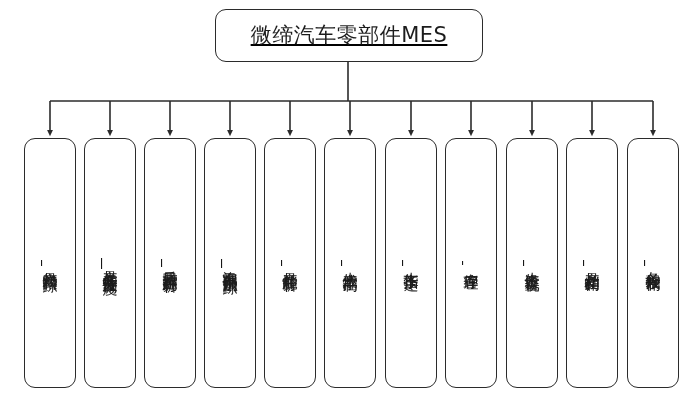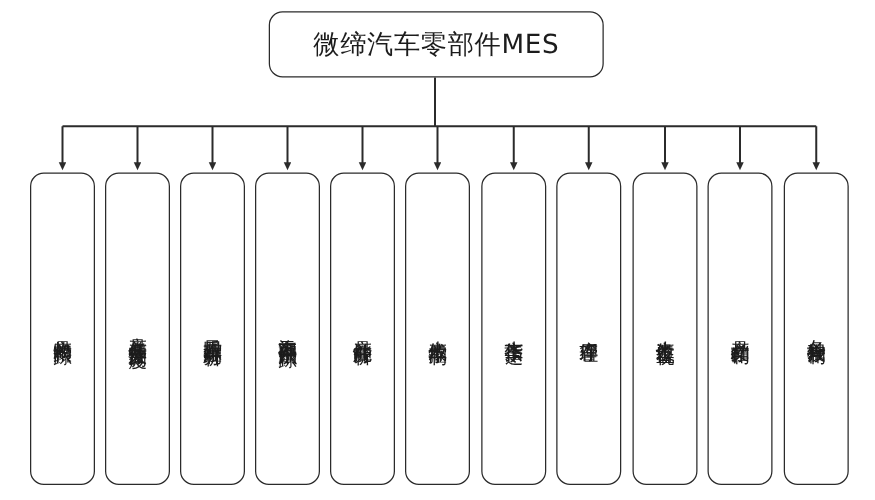--- a/index.html
+++ b/index.html
@@ -30,20 +30,21 @@
     width: 700px;
     height: 400px;
     pointer-events: none;
   }
 
   .node-box {
     position: absolute;
     box-sizing: border-box;
     background: #ffffff;
     border: 1.3px solid #2b2b2b;
+    text-decoration: underline;
   }
 
   .root-box {
     left: 215px;
     top: 9px;
     width: 268px;
     height: 53px;
     border-radius: 11px;
     display: flex;
     align-items: center;

